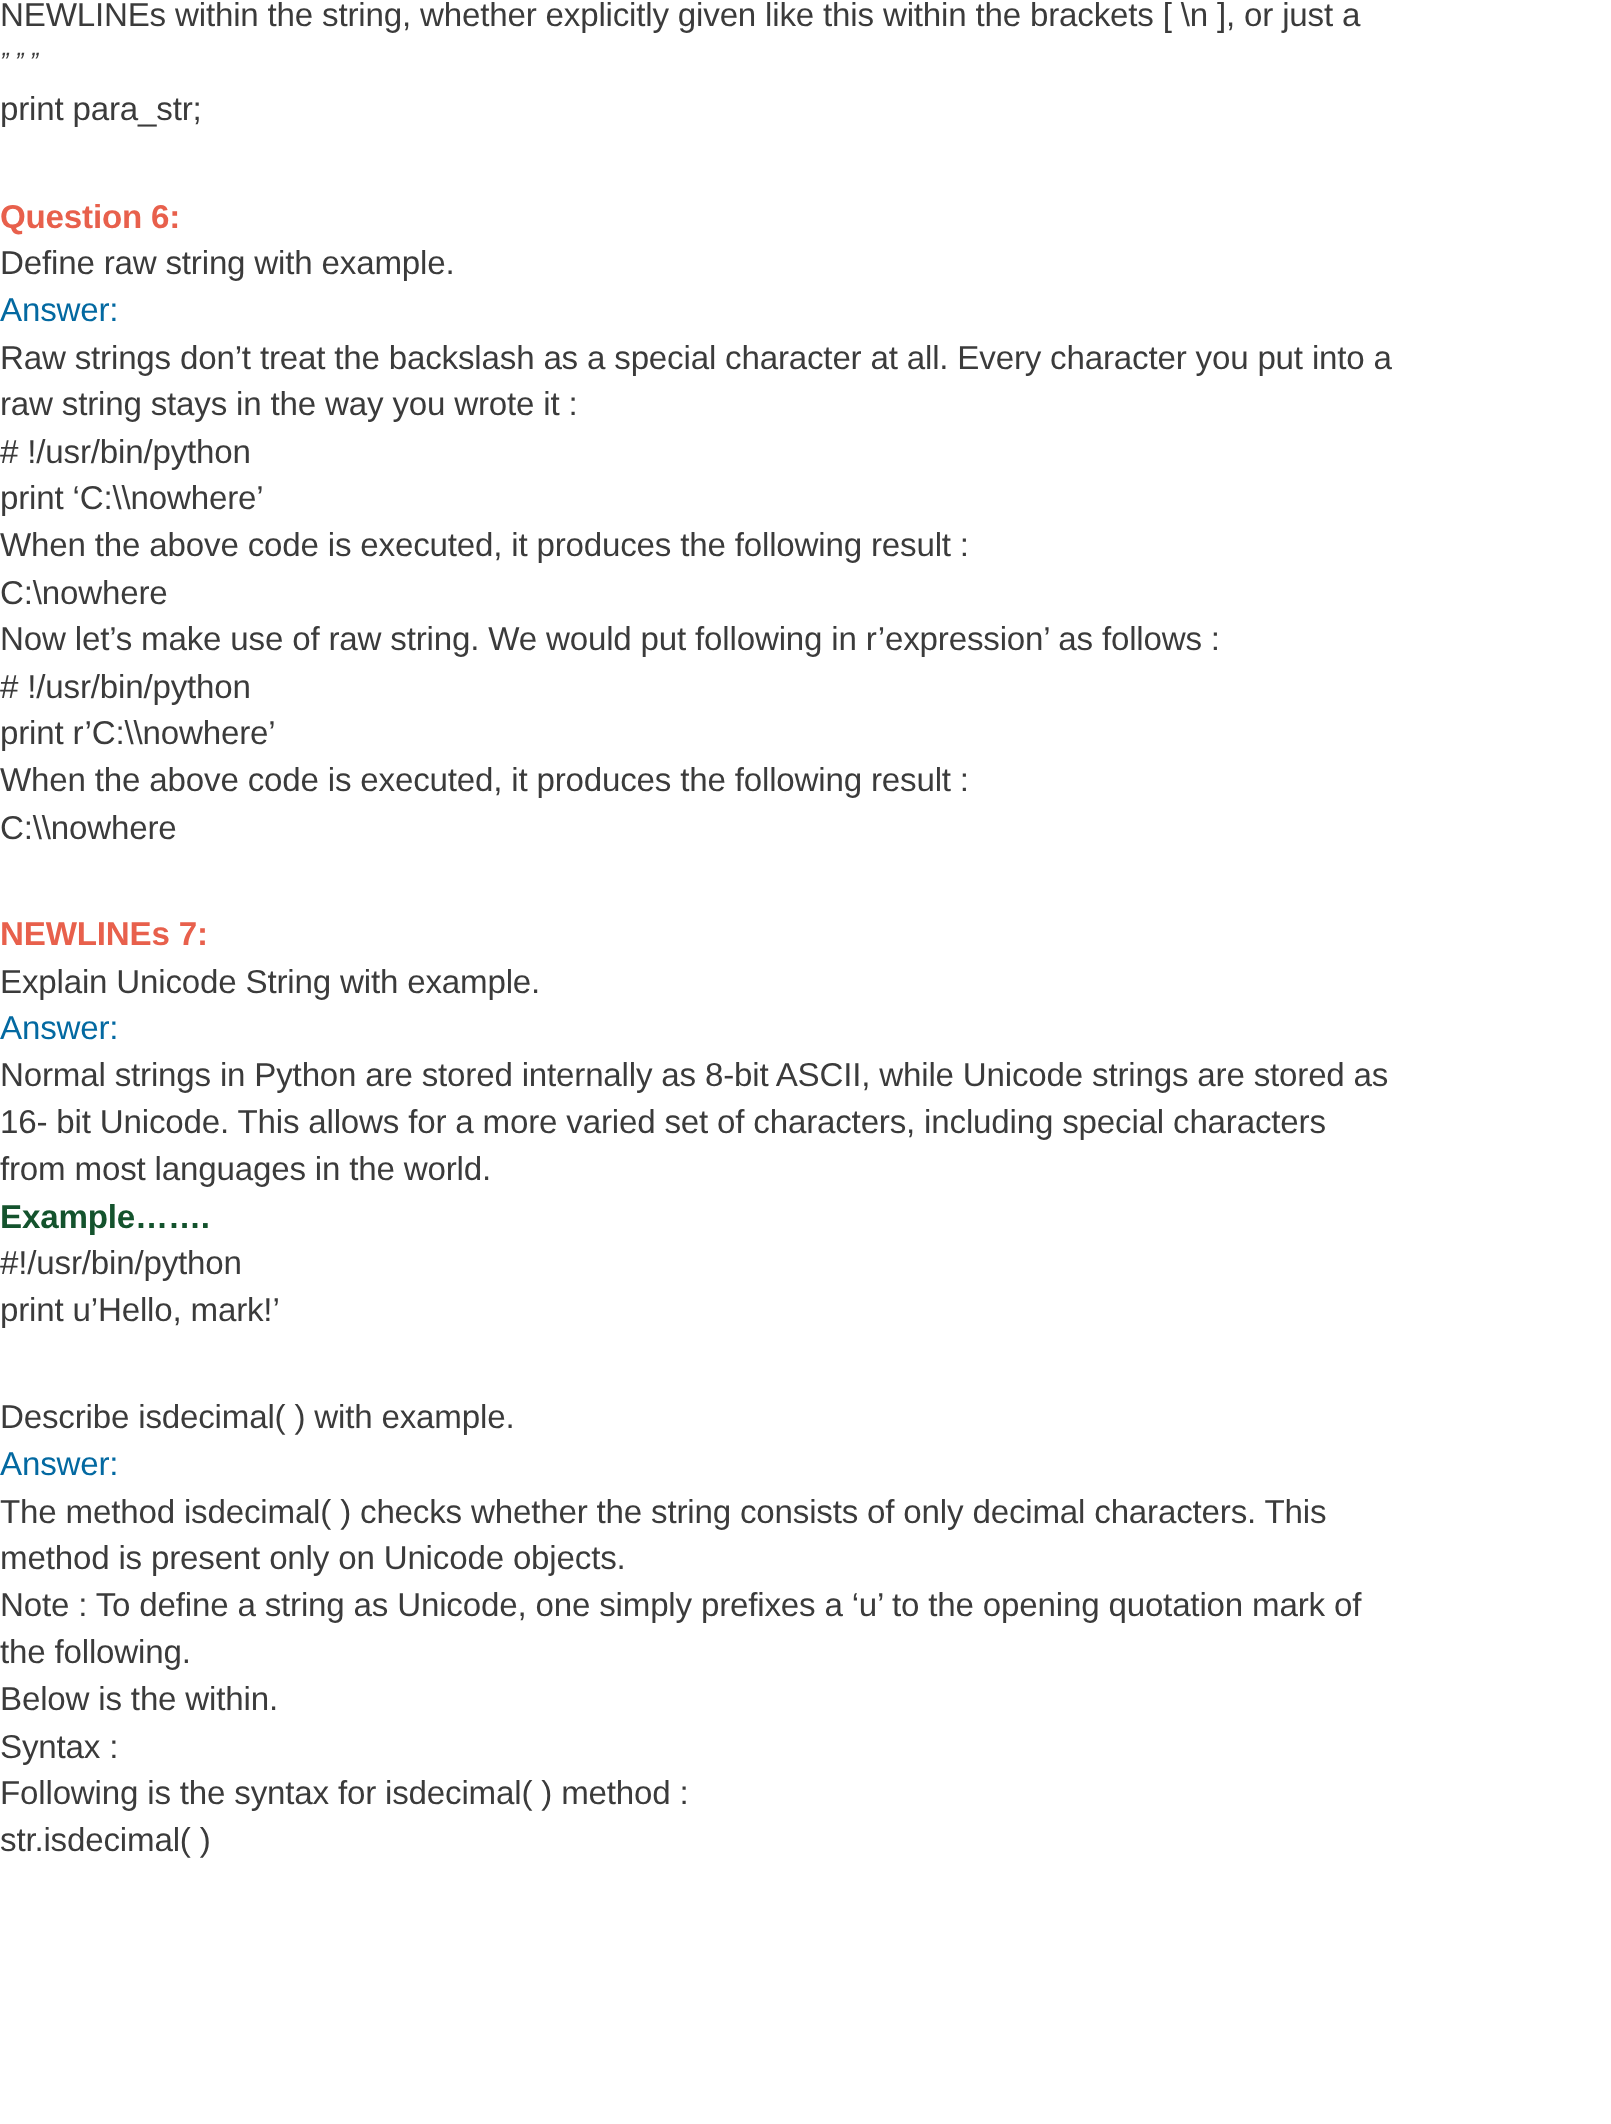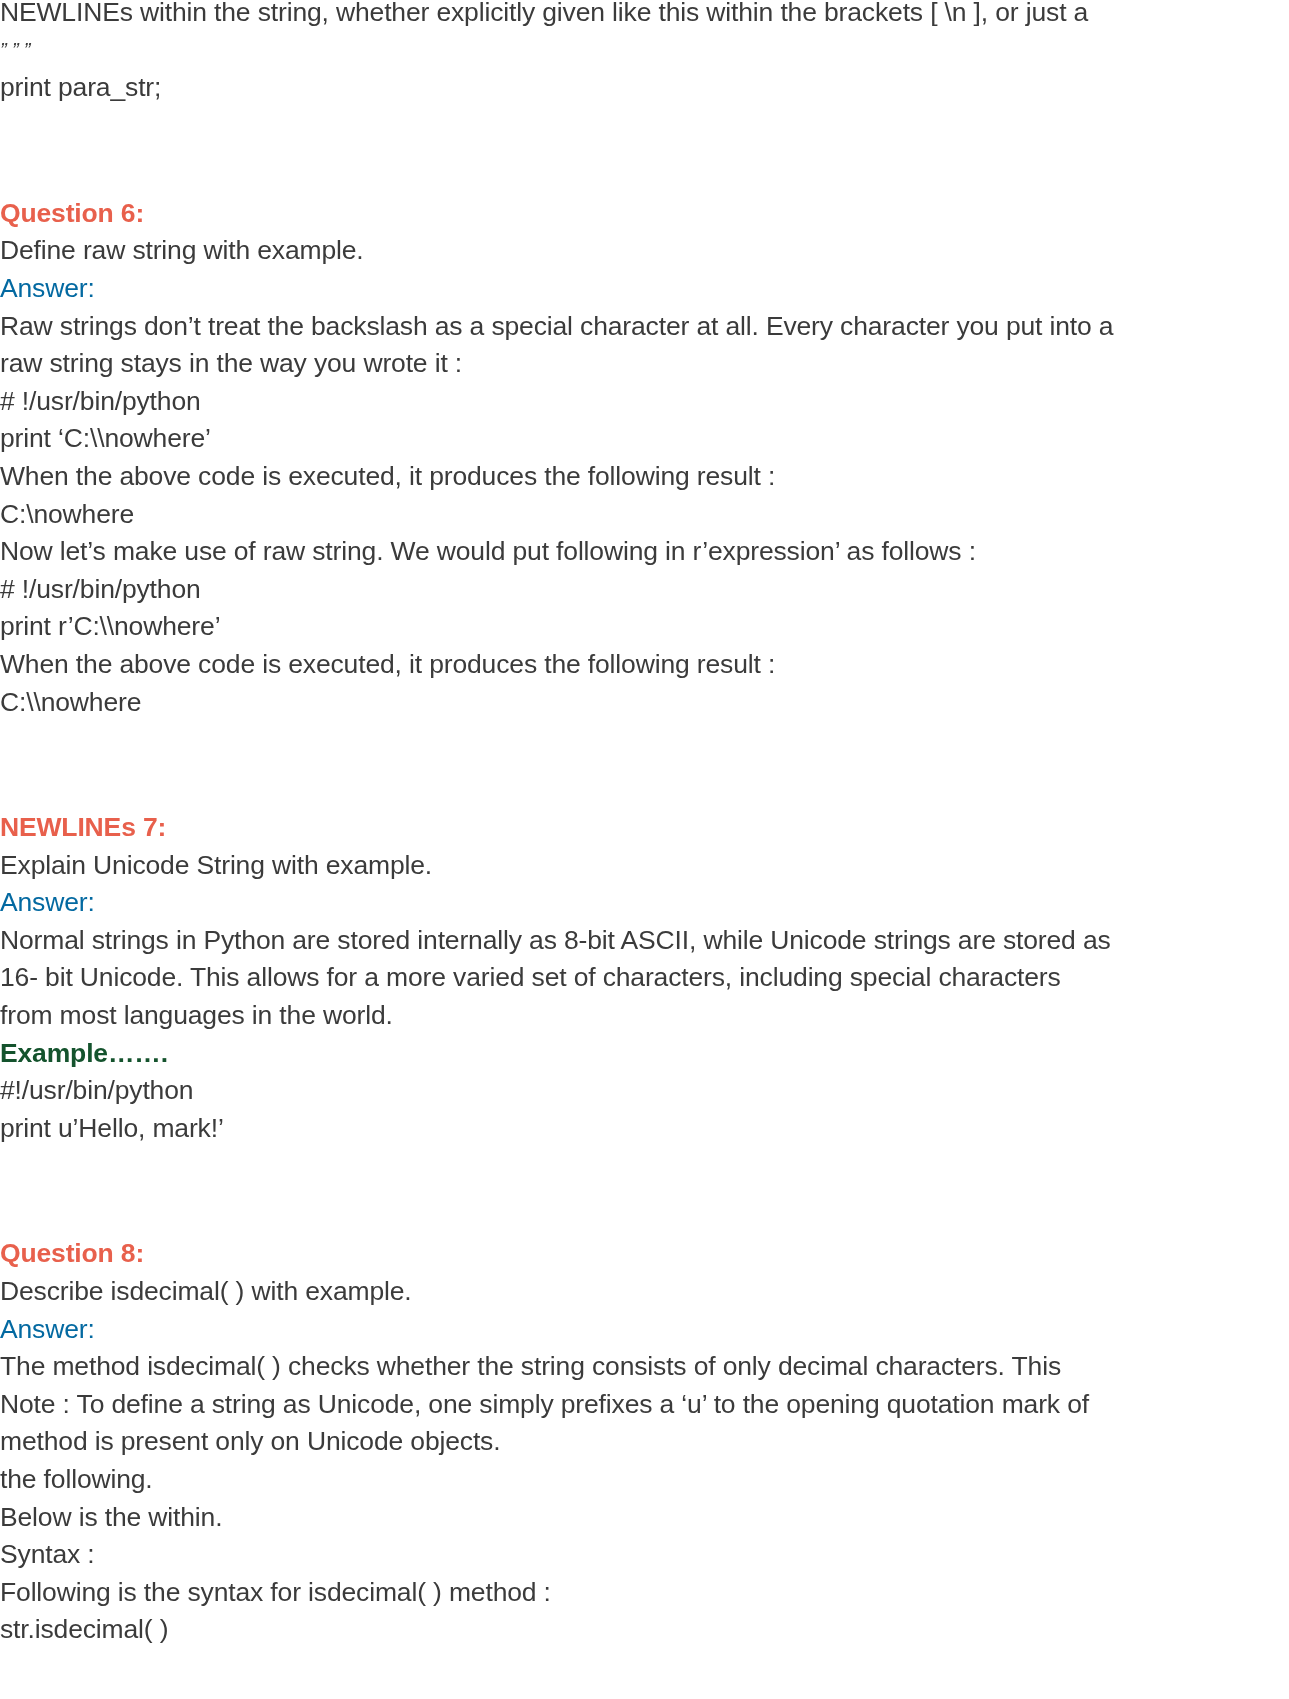--- a/index.html
+++ b/index.html
@@ -27,21 +27,20 @@
     height: 37.6px;
     white-space: nowrap;
     letter-spacing: -0.15px;
   }
   .gap {
     height: 48px;
   }
   .q-label {
     color: #e8604c;
     font-weight: bold;
-    margin-top: 40px;
   }
   .a-label {
     color: #0369a1;
     font-weight: normal;
   }
   .bold {
     font-weight: bold;
     color: #14532d;
   }
   .quotes {
@@ -90,26 +89,25 @@
     <div class="line">16- bit Unicode. This allows for a more varied set of characters, including special characters</div>
     <div class="line">from most languages in the world.</div>
     <div class="line bold">Example…….</div>
     <div class="line">#!/usr/bin/python</div>
     <div class="line">print u’Hello, mark!’</div>
   </div>
 
   <div class="gap"></div>
 
   <div class="section">
-    <div class="line q-label">Question 8:</div>
     <div class="line">Describe isdecimal( ) with example.</div>
     <div class="line a-label">Answer:</div>
     <div class="line">The method isdecimal( ) checks whether the string consists of only decimal characters. This</div>
+    <div class="line">method is present only on Unicode objects.</div>
     <div class="line">Note : To define a string as Unicode, one simply prefixes a ‘u’ to the opening quotation mark of</div>
-    <div class="line">method is present only on Unicode objects.</div>
     <div class="line">the following.</div>
     <div class="line">Below is the within.</div>
     <div class="line">Syntax :</div>
     <div class="line">Following is the syntax for isdecimal( ) method :</div>
     <div class="line">str.isdecimal( )</div>
   </div>
 
 </div>
 
 </body></html>

